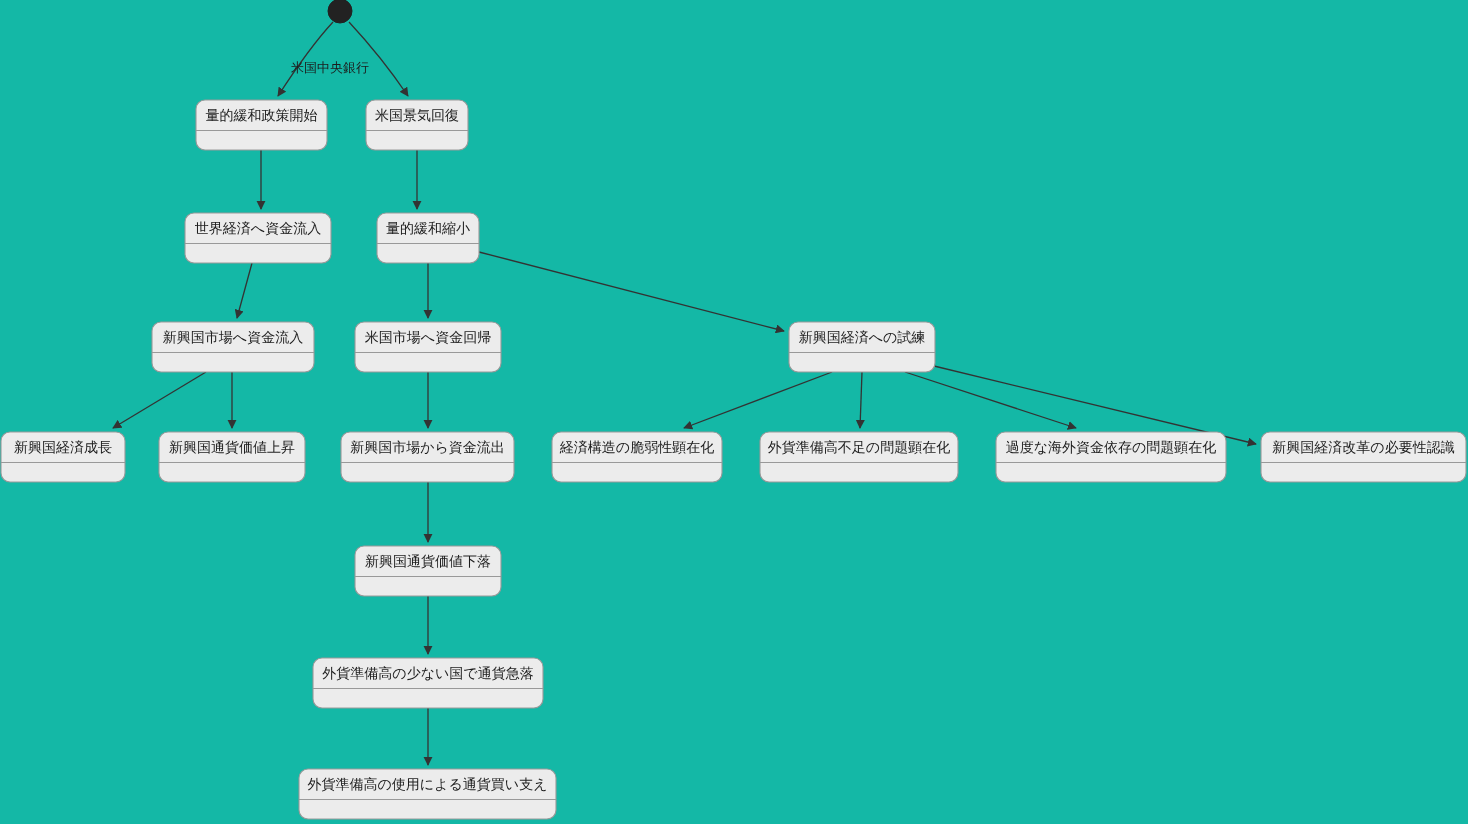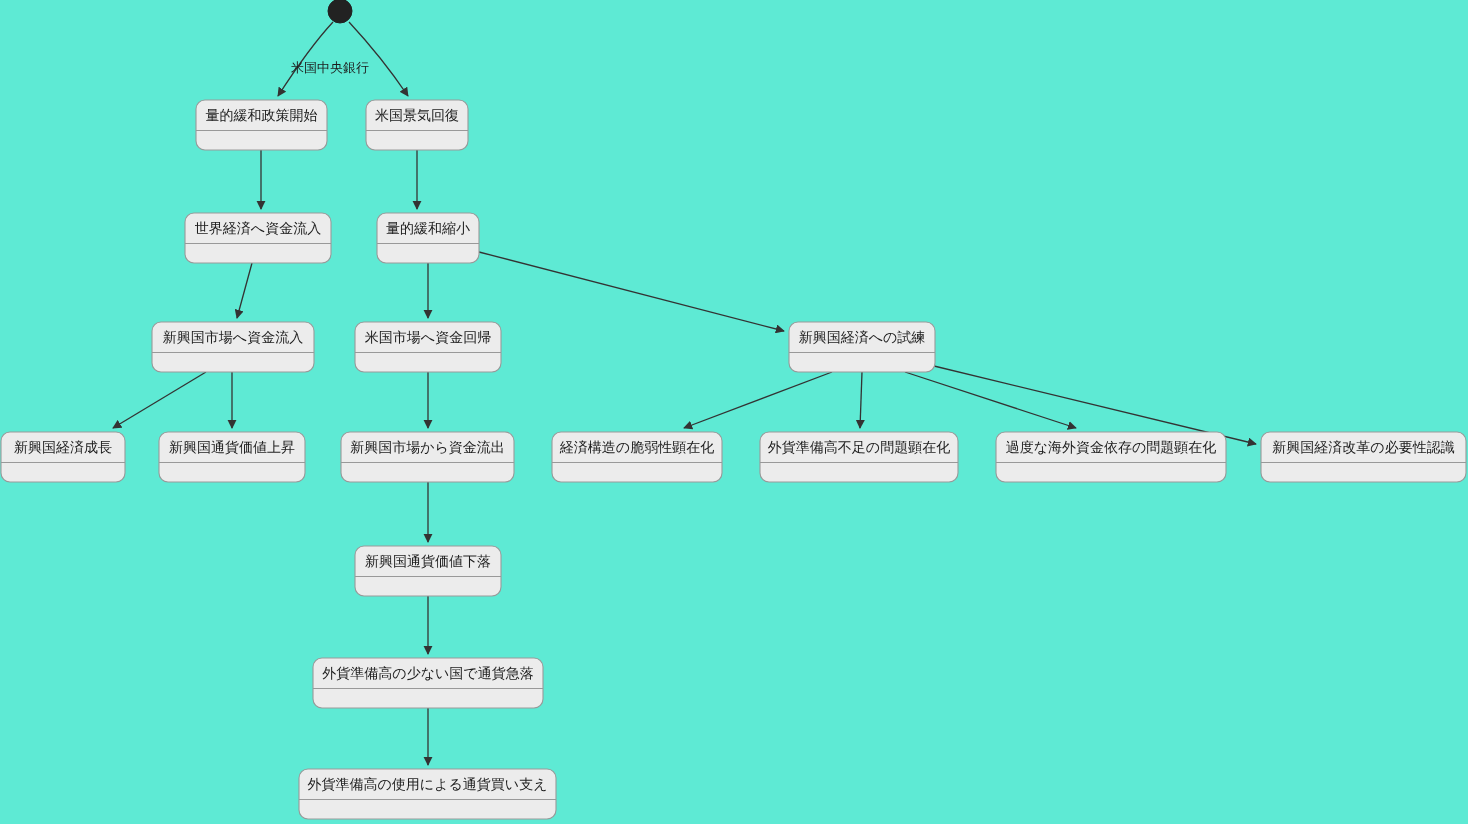--- a/index.html
+++ b/index.html
@@ -11,21 +11,21 @@
   body {
     width: 1468px;
     height: 824px;
     overflow: hidden;
     font-family: "Liberation Sans", "DejaVu Sans", sans-serif;
   }
   #diagram-root {
     position: relative;
     width: 1468px;
     height: 824px;
-    background: #5eead4;
+    background: #14b8a6;
   }
   svg#flowchart {
     display: block;
     width: 1468px;
     height: 824px;
   }
   .node-box {
     fill: #ececec;
     stroke: #999999;
     stroke-width: 1.1px;

